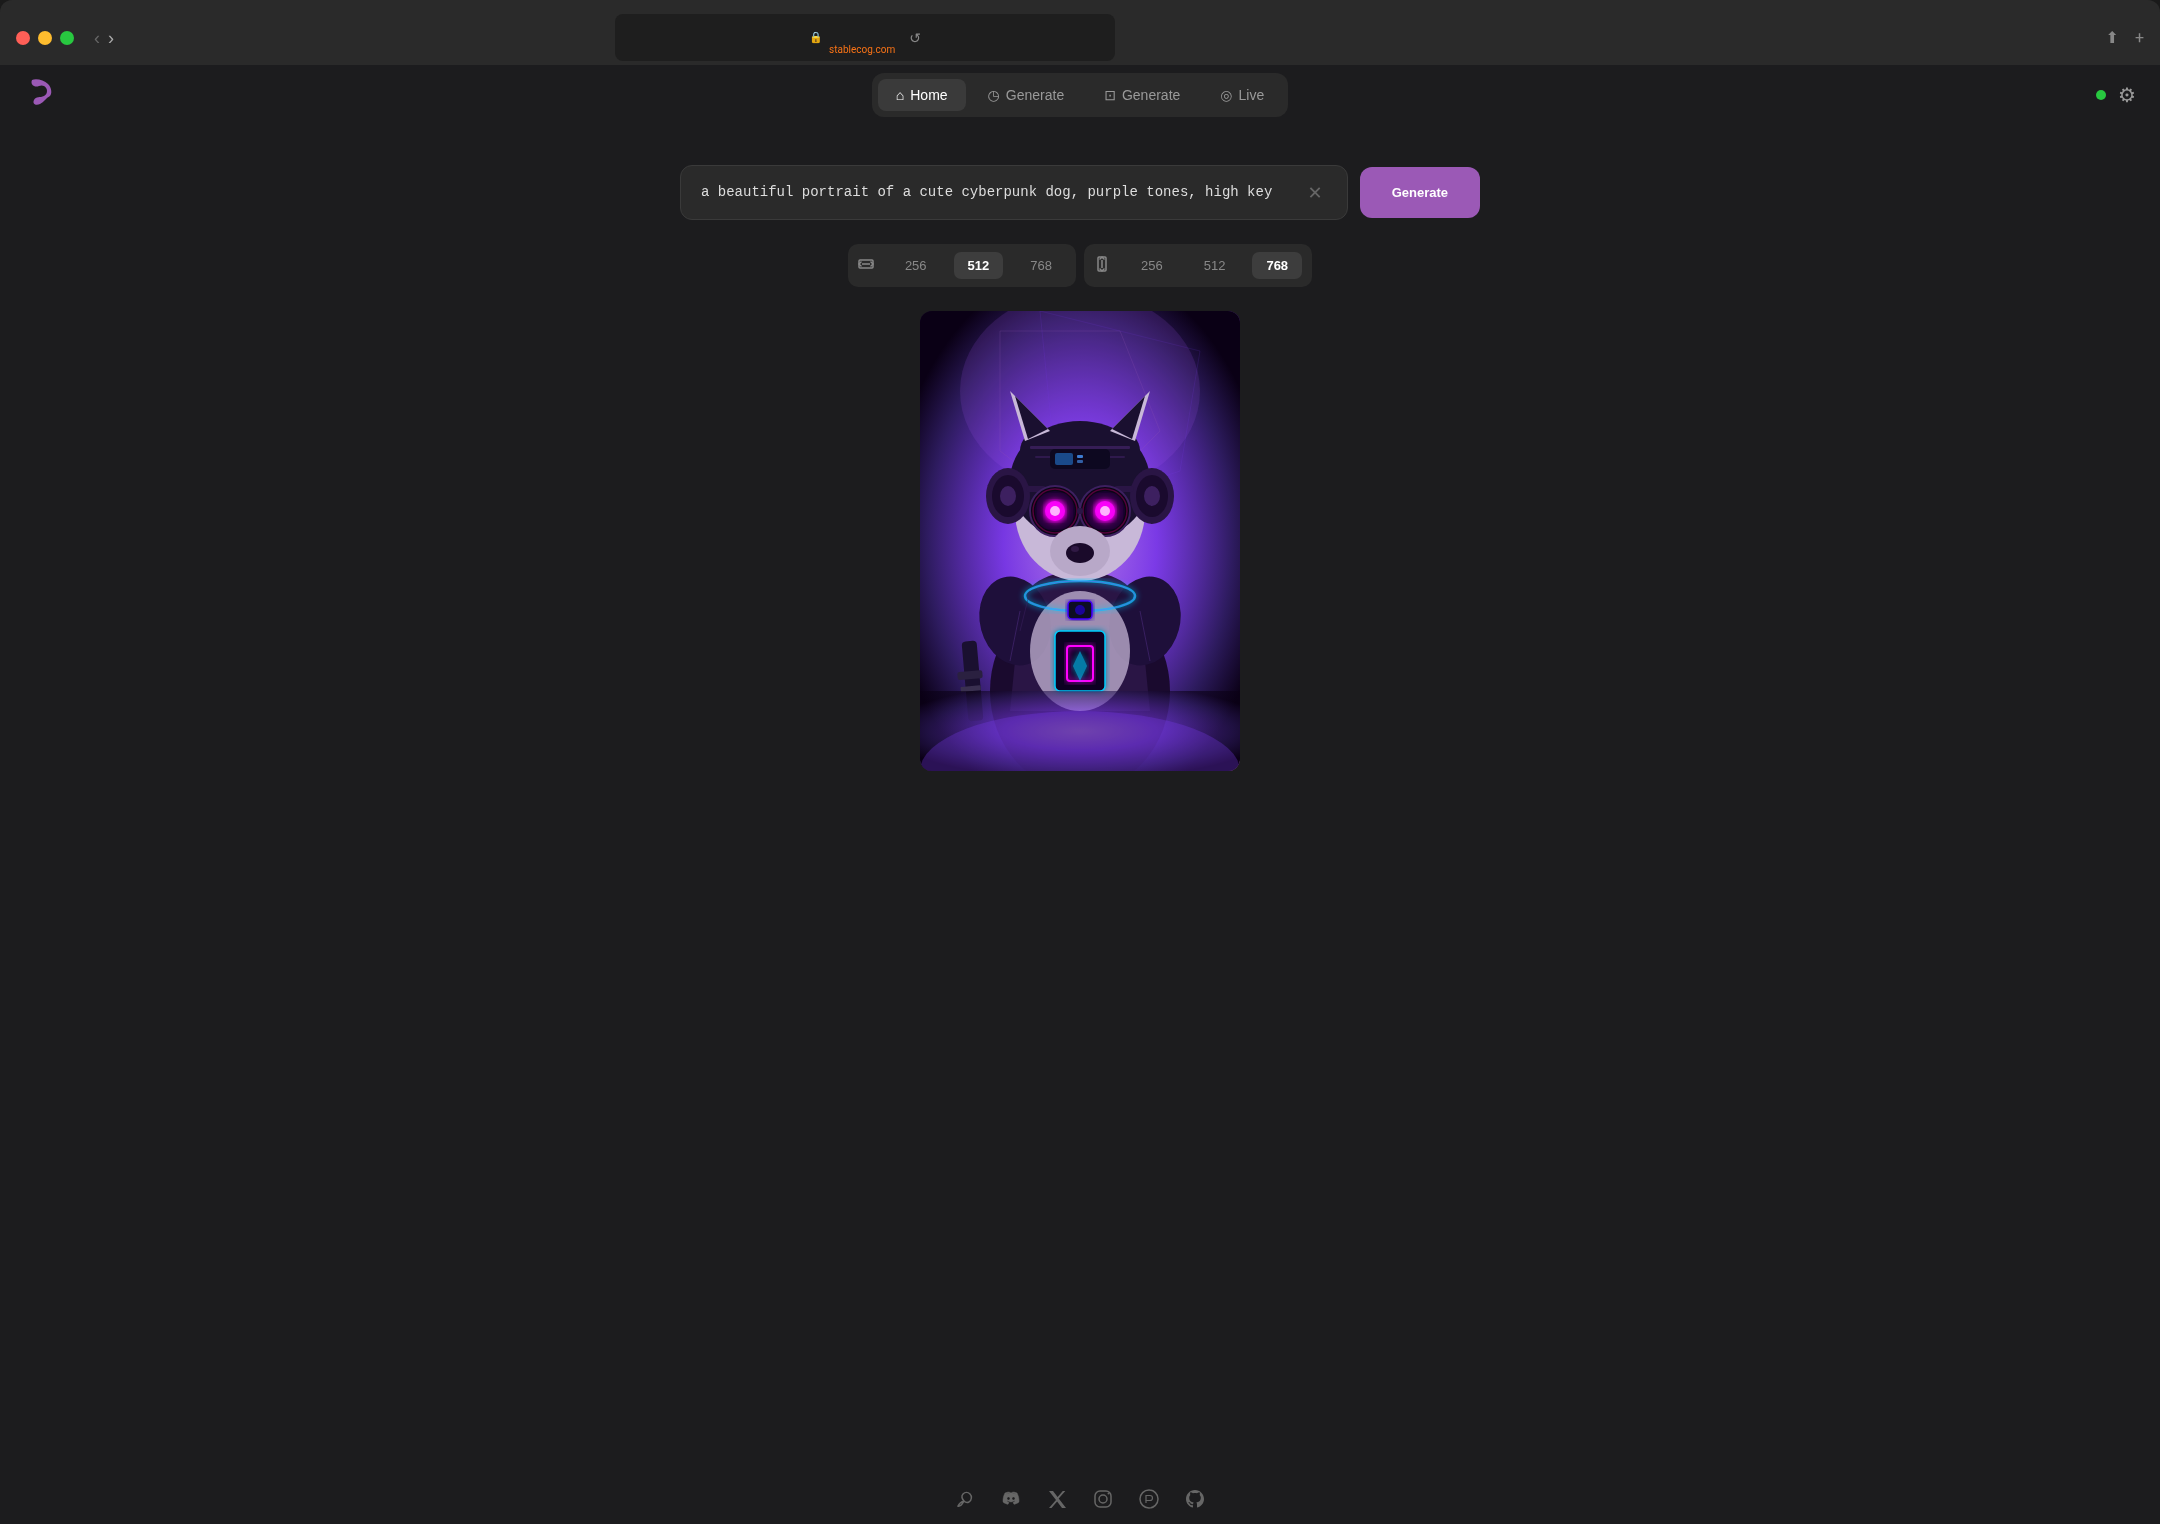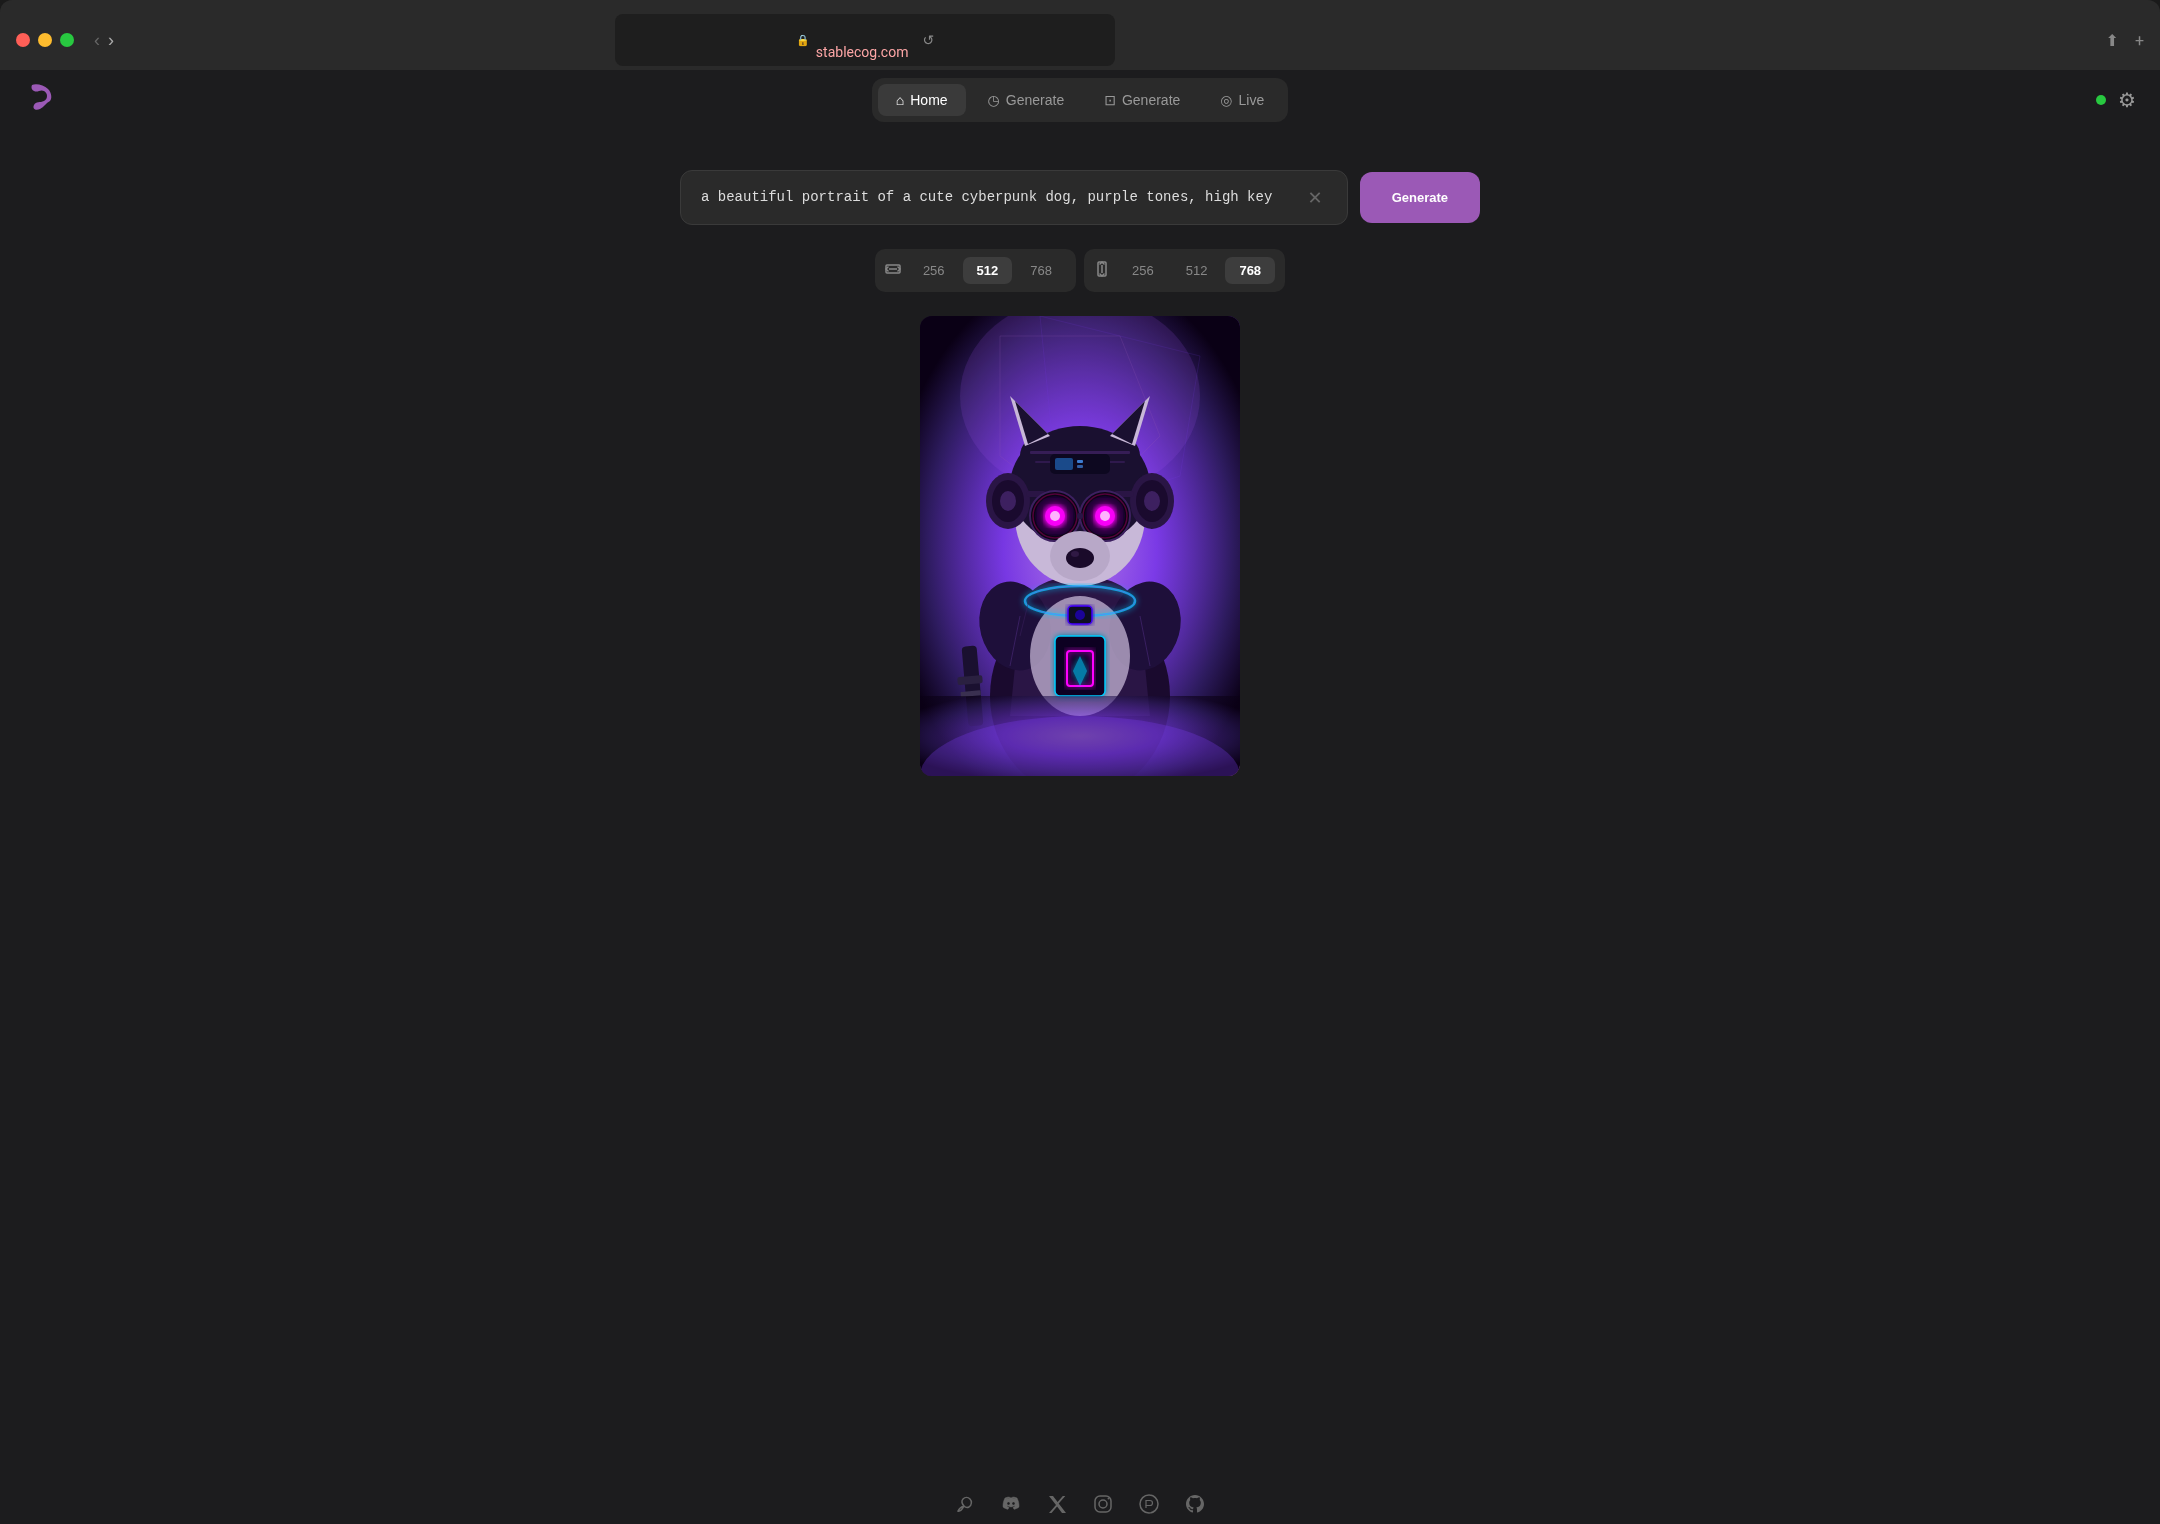--- a/index.html
+++ b/index.html
@@ -74,22 +74,22 @@
       padding: 6px 12px;
       display: flex;
       align-items: center;
       justify-content: center;
       gap: 6px;
       max-width: 500px;
       margin: 0 auto;
     }
 
     .address-bar-text {
-      font-size: 14px;
-      color: #fca5a5;
+      font-size: 10px;
+      color: #f97316;
       margin-top: 24px;
     }
 
     .lock-icon {
       color: #888;
       font-size: 11px;
     }
 
     .reload-icon {
       color: #888;
@@ -258,21 +258,21 @@
     
     .size-selectors {
       display: flex;
       align-items: center;
       gap: 8px;
     }
 
     .size-group {
       display: flex;
       align-items: center;
-      gap: 4px;
+      gap: 13px;
       background: #2a2a2a;
       border-radius: 10px;
       padding: 8px 10px;
     }
 
     .size-icon {
       color: #888;
       font-size: 14px;
       margin-right: 4px;
     }

